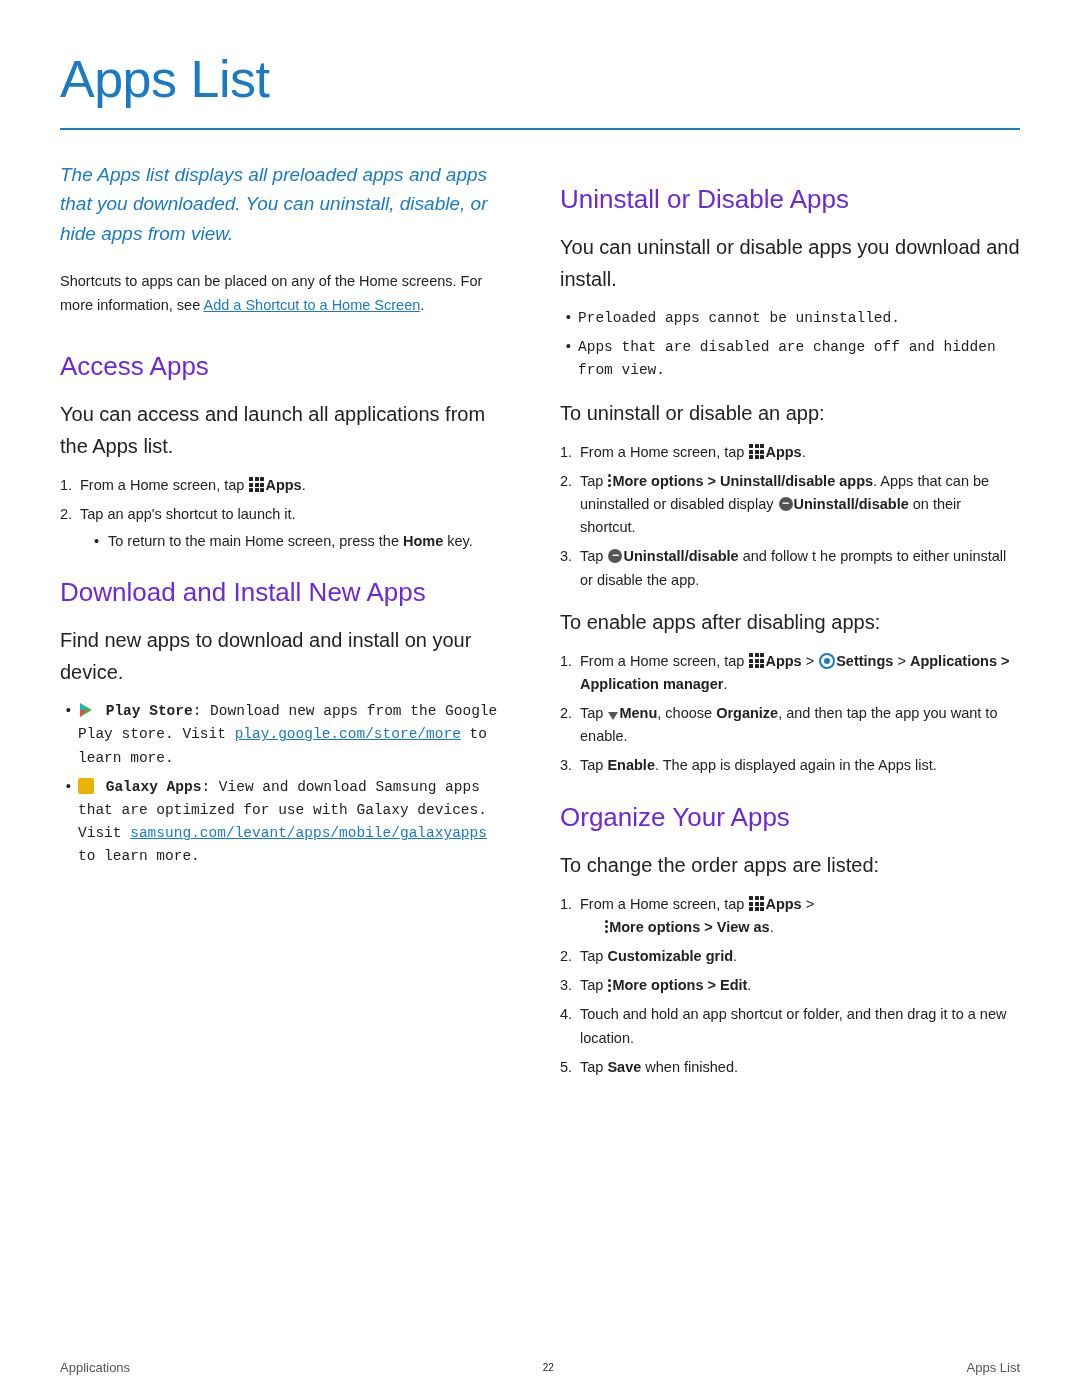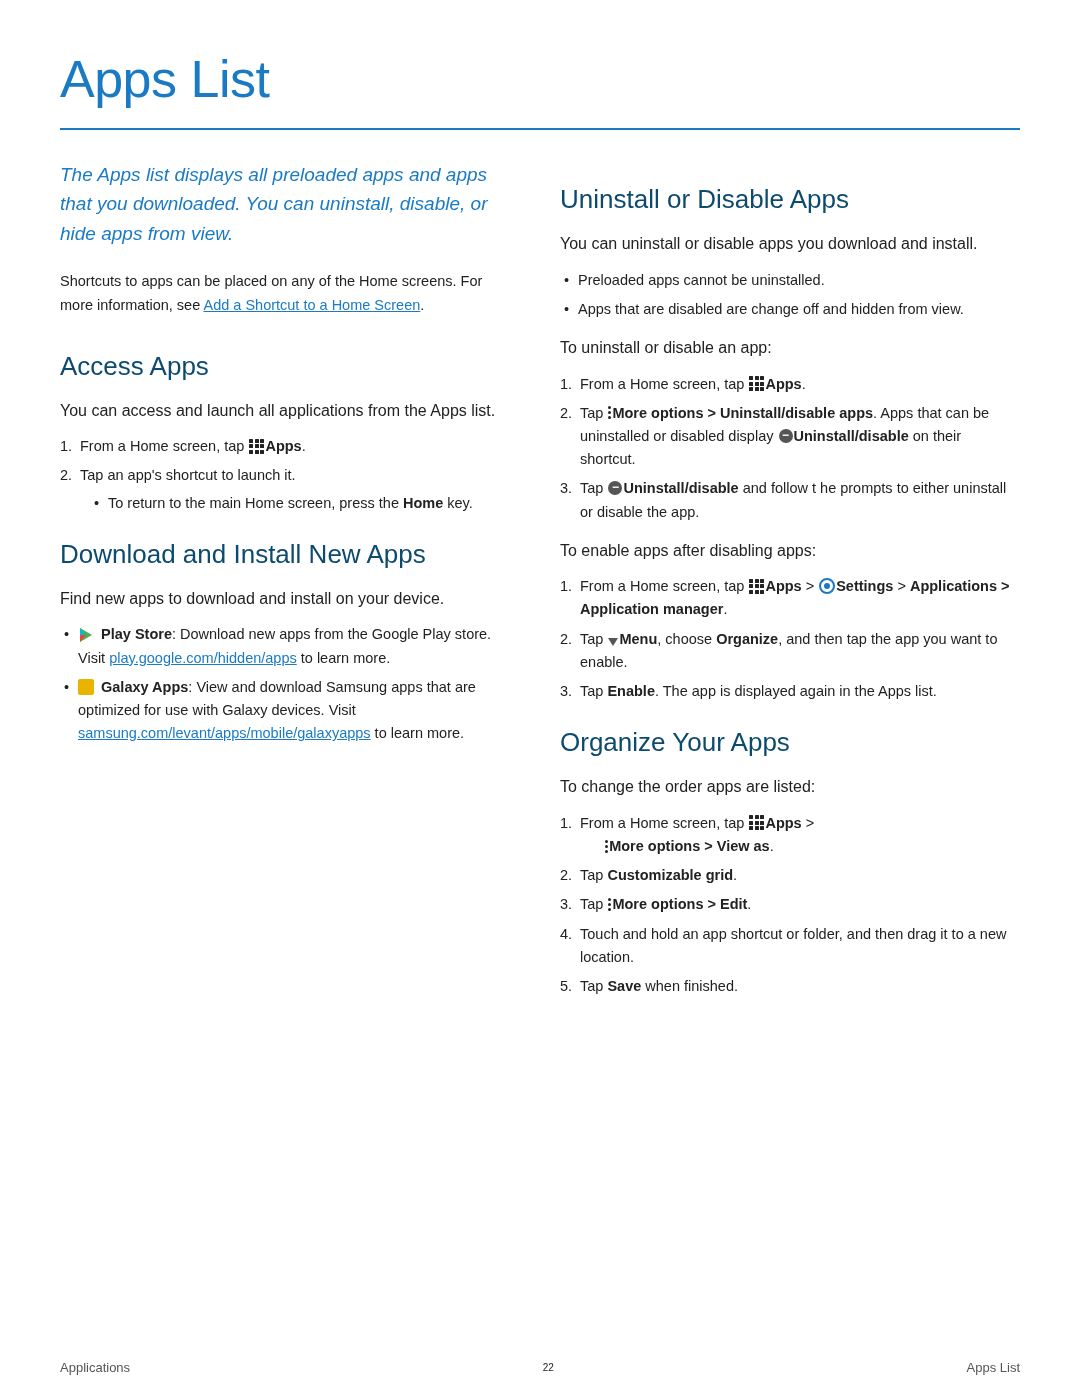--- a/index.html
+++ b/index.html
@@ -53,26 +53,26 @@
       margin-bottom: 30px;
       line-height: 1.6;
     }
     .intro-sub a {
       color: #1a7bc4;
       text-decoration: underline;
     }
     .section-title {
       font-size: 26px;
       font-weight: 400;
-      color: #0c4a6e;
+      color: #6d28d9;
       margin-bottom: 12px;
       margin-top: 8px;
     }
     .section-desc {
-      font-size: 16px;
+      font-size: 20px;
       color: #222;
       margin-bottom: 12px;
       line-height: 1.6;
     }
     .numbered-list {
       list-style: none;
       margin-bottom: 14px;
     }
     .numbered-list li {
       font-size: 14.5px;
@@ -83,20 +83,21 @@
       position: relative;
     }
     .numbered-list li .num {
       position: absolute;
       left: 0;
       top: 0;
     }
     .bullet-list {
       list-style: none;
       margin-bottom: 14px;
+      font-family: Liberation Mono, monospace;
     }
     .bullet-list li {
       font-size: 14.5px;
       color: #222;
       line-height: 1.6;
       margin-bottom: 6px;
       padding-left: 18px;
       position: relative;
     }
     .bullet-list li::before {
@@ -317,21 +318,21 @@
         <ul class="bullet-list">
           <li>
             <span class="play-store-icon">
               <svg viewBox="0 0 16 16" xmlns="http://www.w3.org/2000/svg">
                 <polygon points="2,1 14,8 2,15" fill="#4CAF50"></polygon>
                 <polygon points="2,1 8,8 2,8" fill="#00BCD4"></polygon>
                 <polygon points="2,8 8,8 2,15" fill="#F44336"></polygon>
                 <polygon points="8,8 14,8 14,8 8,8" fill="#FFEB3B"></polygon>
               </svg>
             </span>
-            <span class="bold">Play Store</span>: Download new apps from the Google Play store. Visit <a href="#">play.google.com/hidden/apps</a> to learn more.
+            <span class="bold">Play Store</span>: Download new apps from the Google Play store. Visit <a href="#">play.google.com/store/more</a> to learn more.
           </li>
           <li>
             <span class="galaxy-icon"></span>
             <span class="bold">Galaxy Apps</span>: View and download Samsung apps that are optimized for use with Galaxy devices. Visit <a href="#">samsung.com/levant/apps/mobile/galaxyapps</a> to learn more.
           </li>
         </ul>
       </div>
 
     </div>
 

